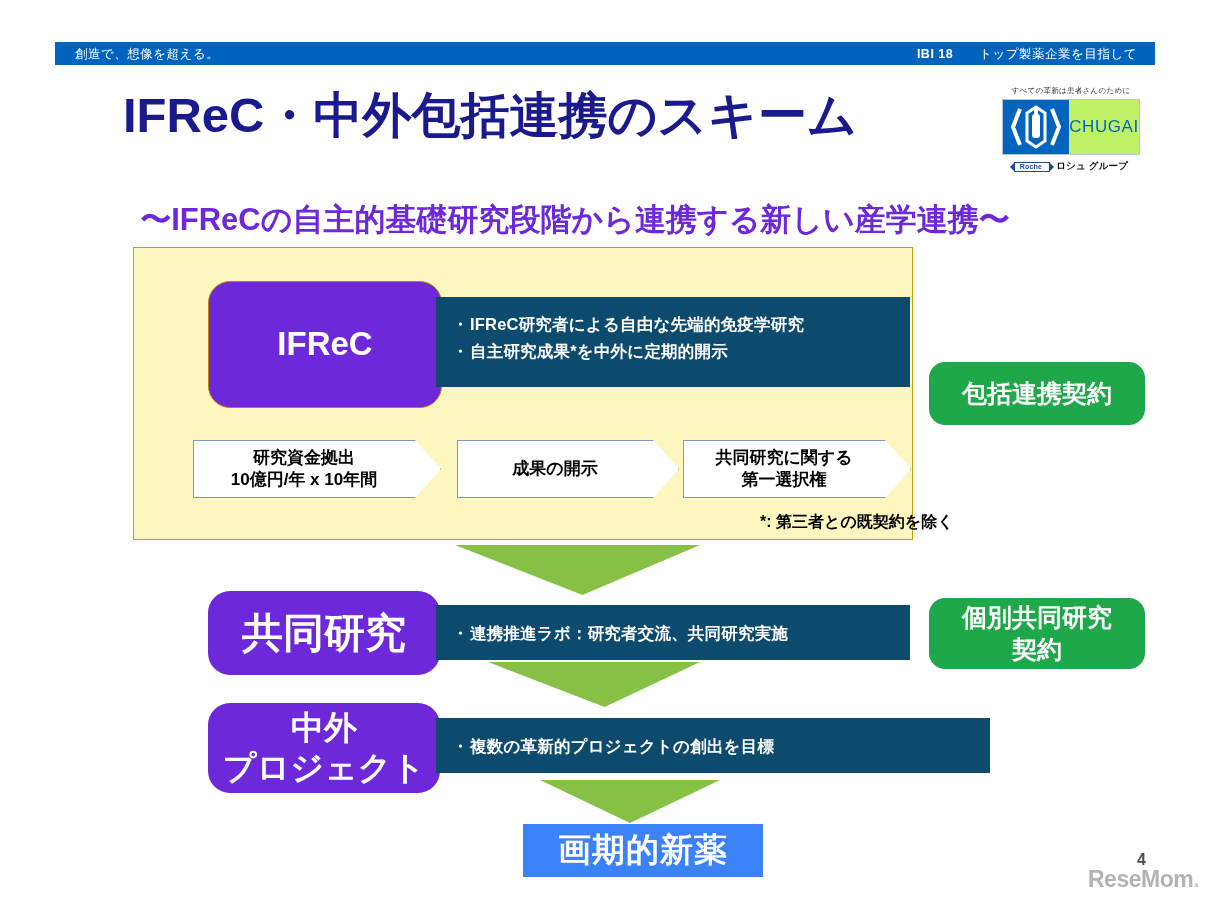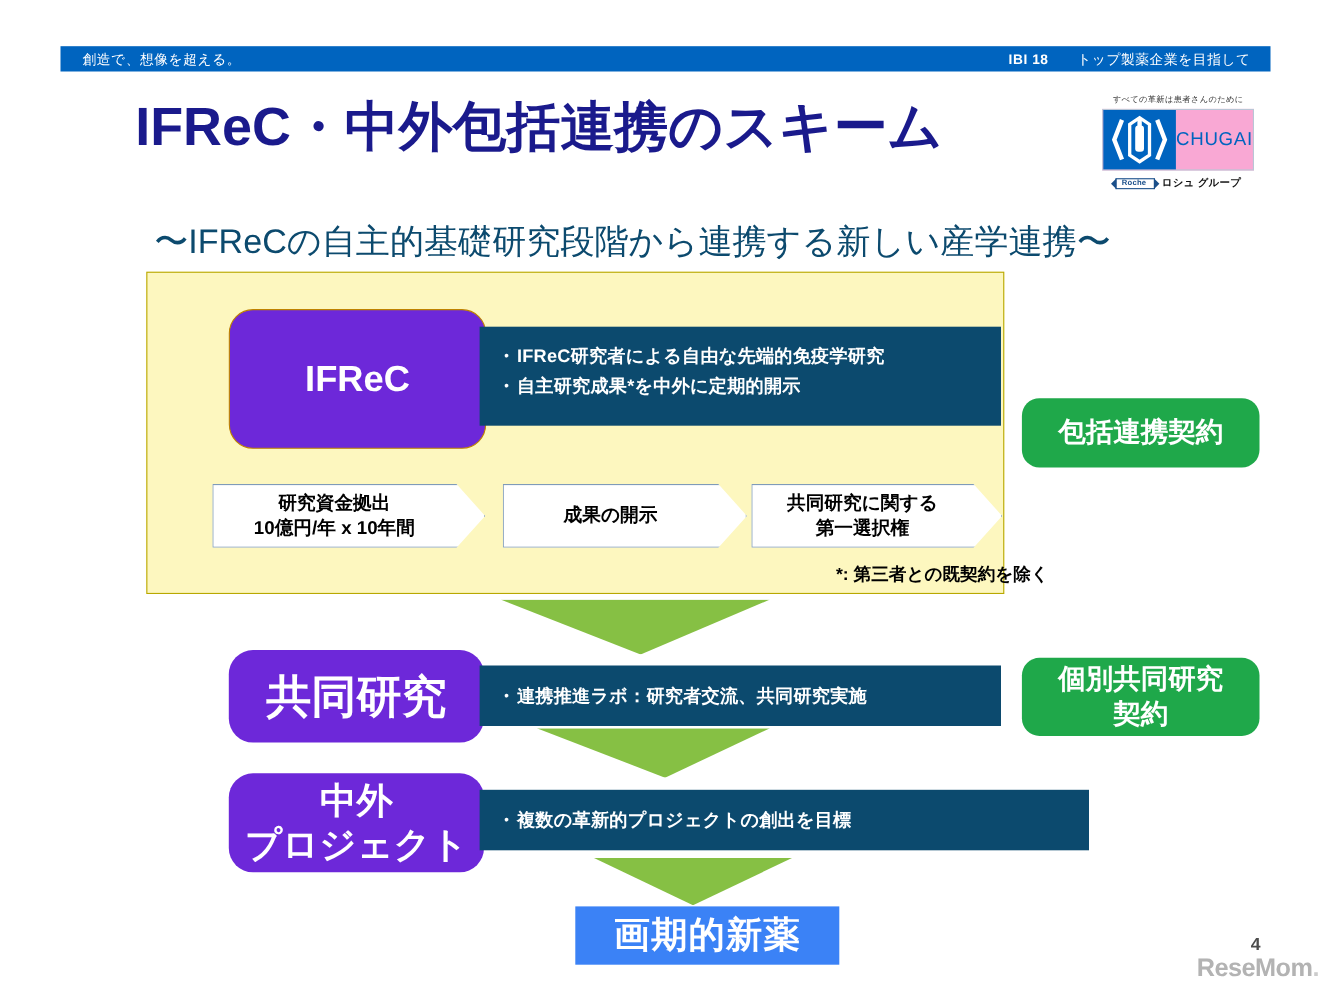--- a/index.html
+++ b/index.html
@@ -82,21 +82,21 @@
     margin-bottom: 3px;
     white-space: nowrap;
   }
   .logo-box {
     display: flex;
     width: 138px;
     height: 56px;
     margin: 0 auto;
     border: 1px solid #b9c6d6;
     box-sizing: border-box;
-    background: #f9a8d4;
+    background: #bef264;
   }
   .logo-mark {
     width: 66px;
     background: #0064bf;
     position: relative;
   }
   .logo-mark svg { display: block; }
   .logo-word {
     flex: 1;
     display: flex;
@@ -150,22 +150,22 @@
   }
 
   
   .subtitle {
     position: absolute;
     left: 0;
     top: 199px;
     width: 1150px;
     text-align: center;
     font-size: 31px;
-    font-weight: normal;
-    color: #0c4a6e;
+    font-weight: bold;
+    color: #6d28d9;
     white-space: nowrap;
   }
 
   
   .yellow-panel {
     position: absolute;
     left: 133px;
     top: 247px;
     width: 780px;
     height: 293px;

